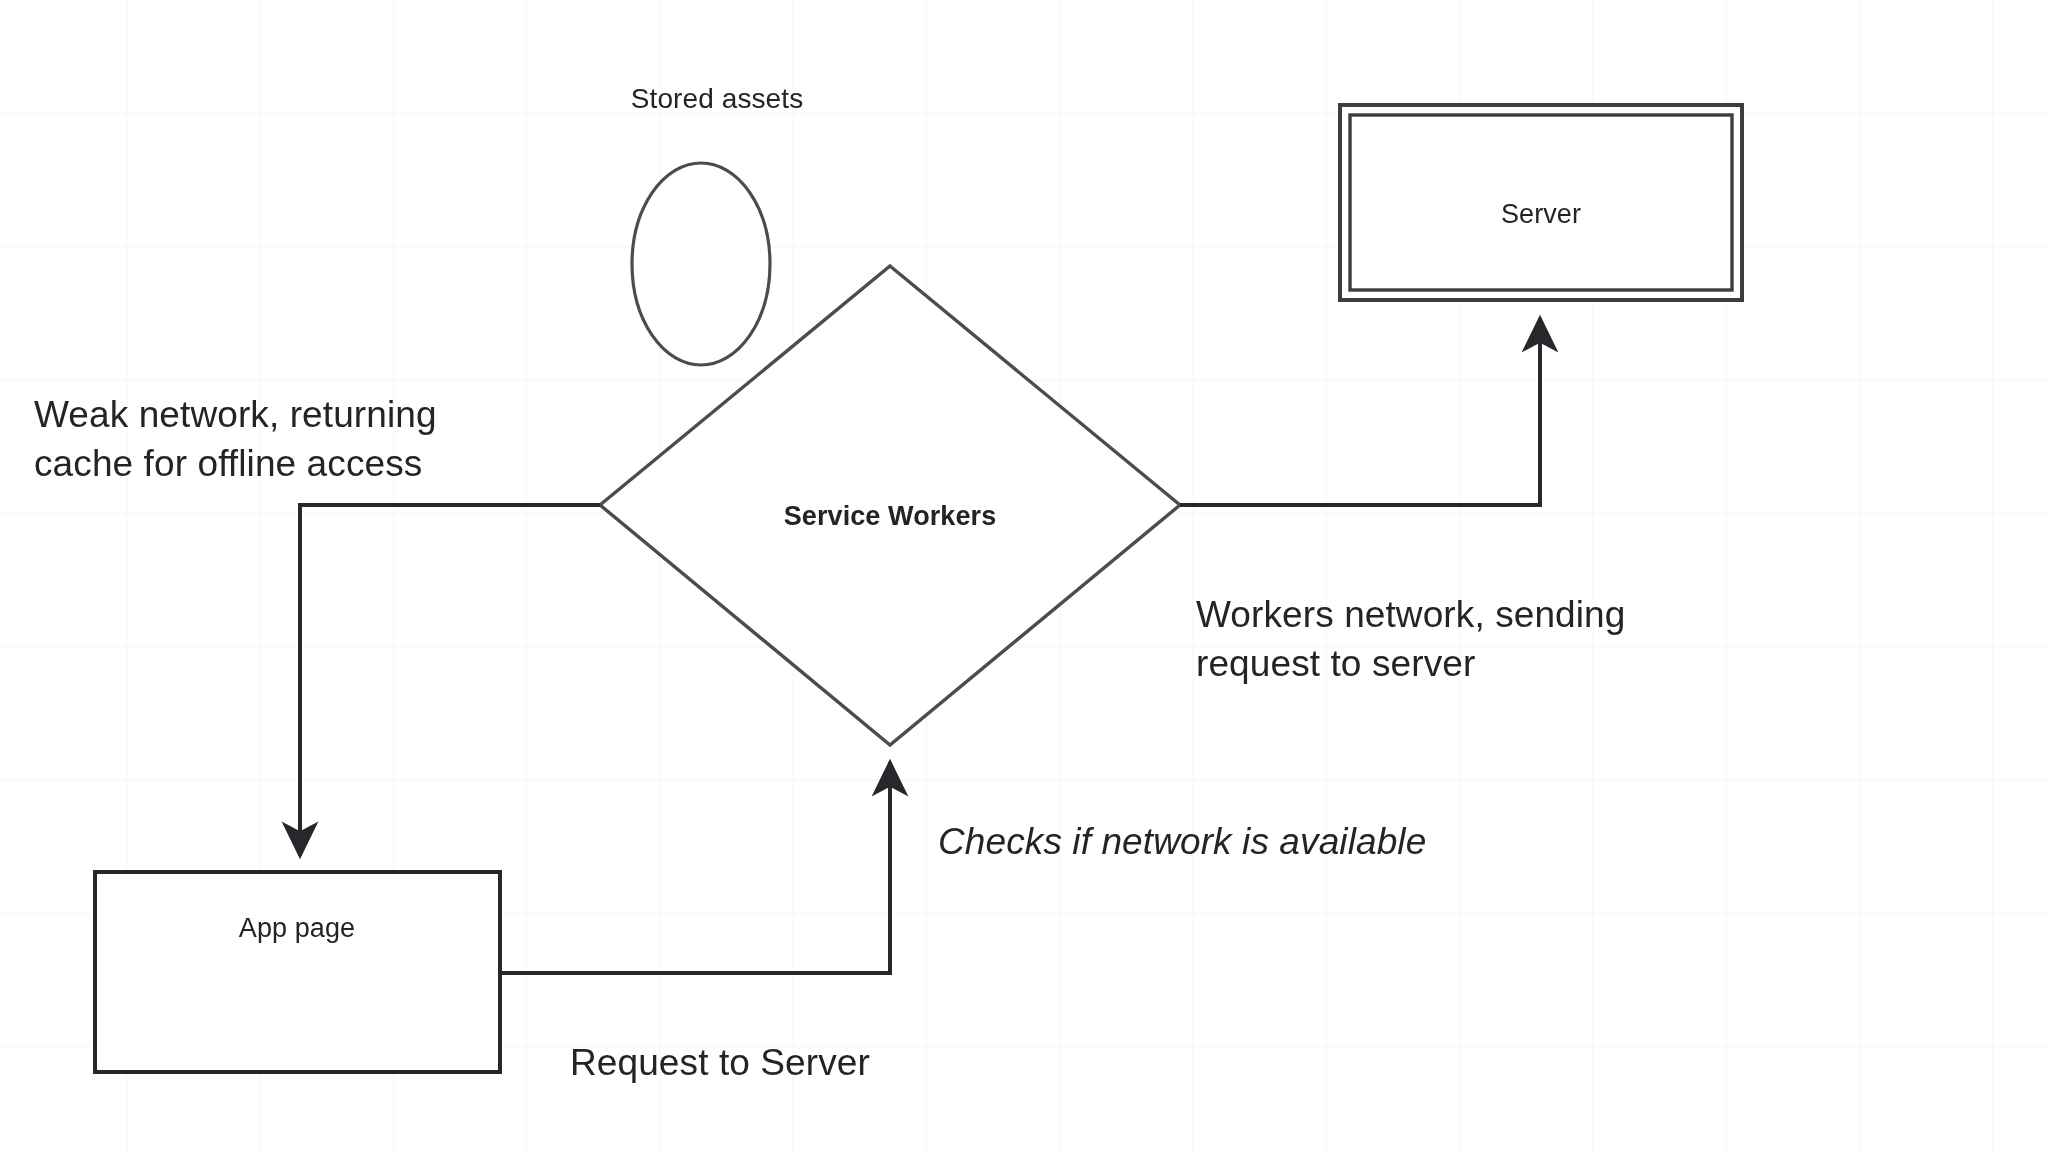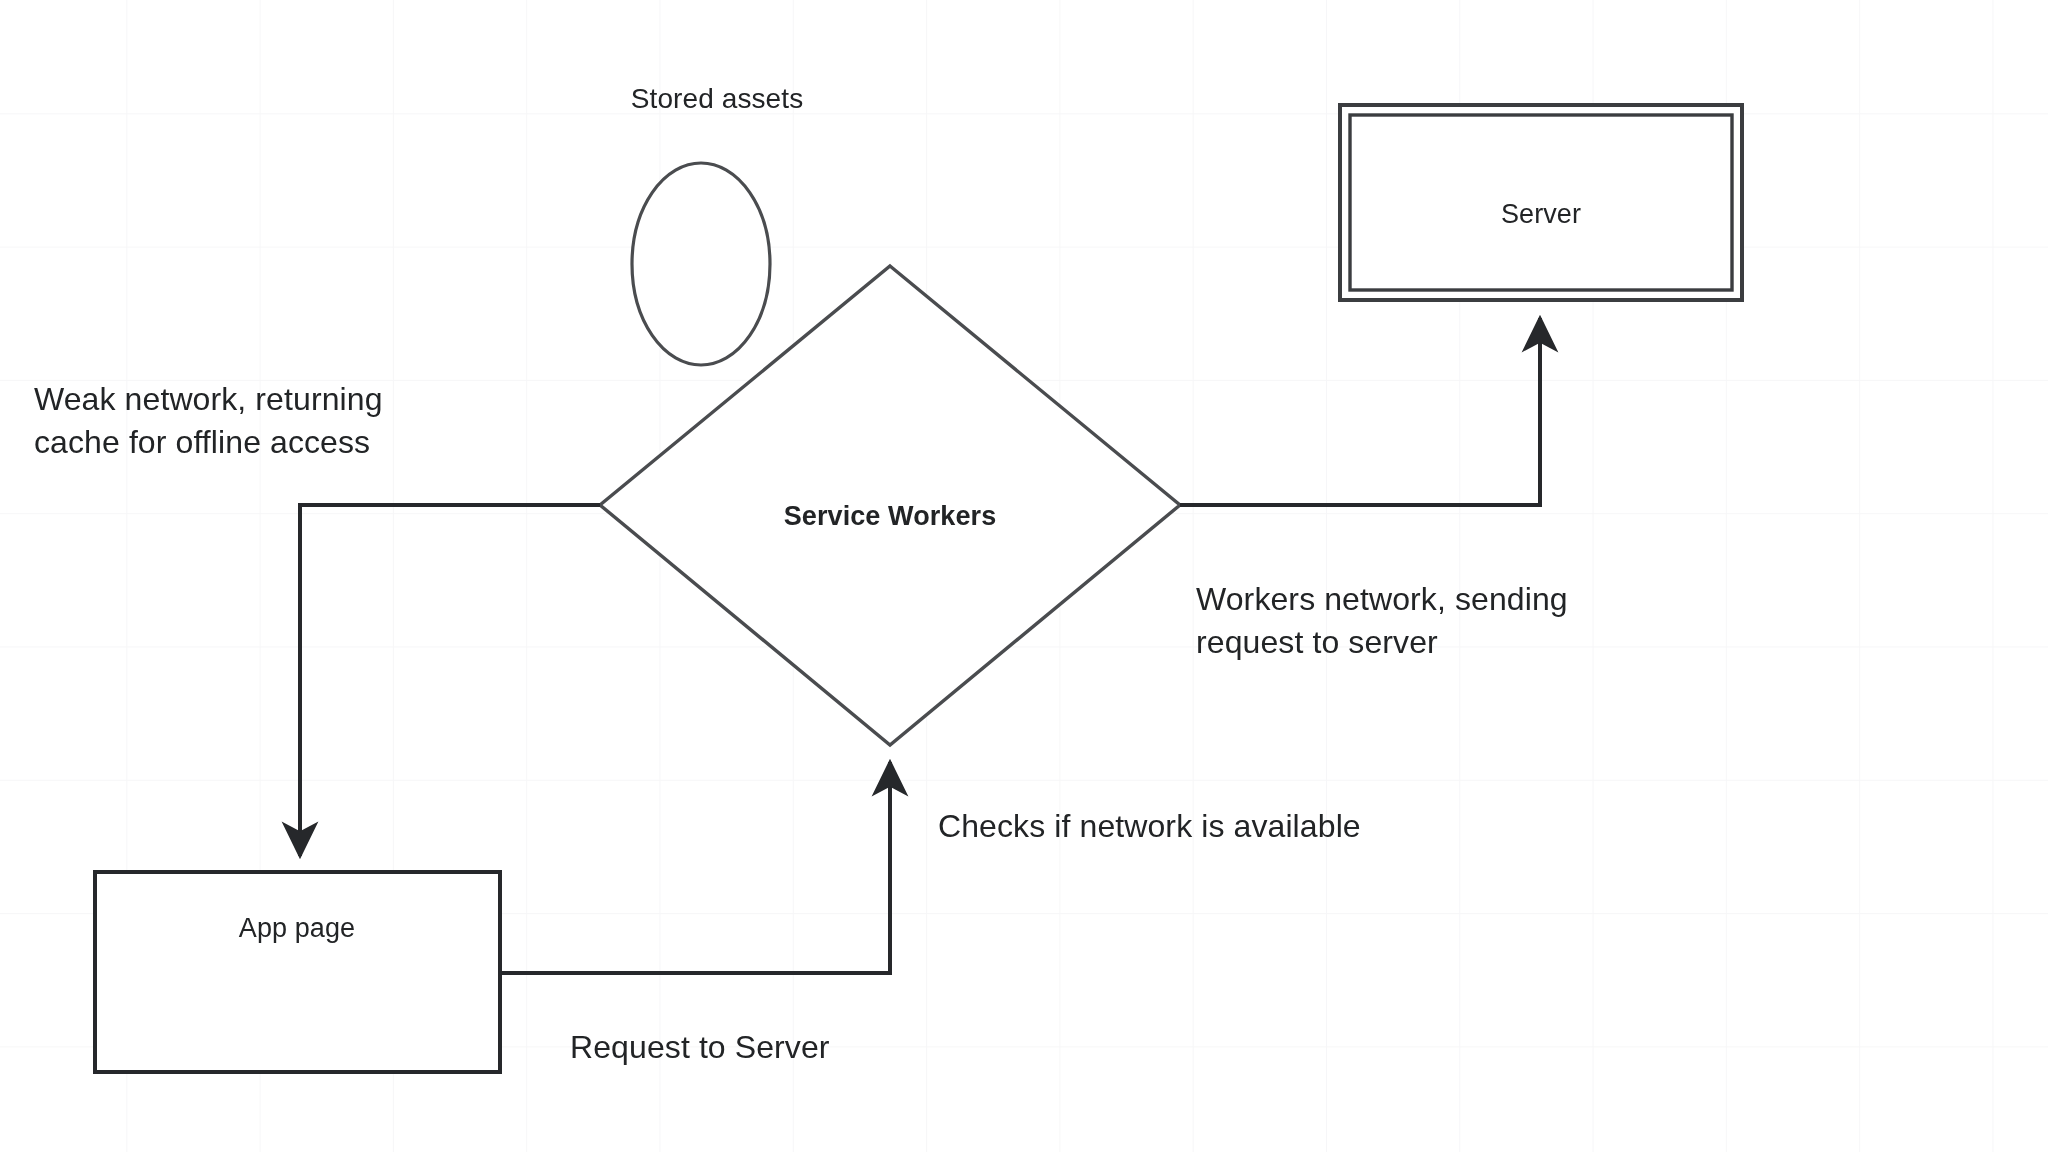--- a/index.html
+++ b/index.html
@@ -42,21 +42,22 @@
     font-family: "Liberation Sans", sans-serif;
     white-space: pre;
     line-height: 1.33;
     letter-spacing: 0.1px;
   }
   .lbl-node {
     font-size: 27px;
     text-align: center;
   }
   .lbl-edge {
-    font-size: 32px;
+    font-size: 37px;
+    margin-top: 12px;
   }
   .lbl-title {
     font-size: 28px;
     text-align: center;
   }
   .ctr {
     transform: translate(-50%, -50%);
   }
   .ctr-x {
     transform: translateX(-50%);
@@ -96,16 +97,16 @@
   <div class="lbl lbl-node ctr" style="left:890px; top:517px;font-weight:bold;">Service Workers</div>
 
   <div class="lbl lbl-node ctr" style="left:1541px; top:199px;margin-top:16px;">Server</div>
 
   <div class="lbl lbl-node ctr" style="left:297px; top:929px;">App page</div>
 
   <div class="lbl lbl-edge" style="left:34px; top:378px;"><span>Weak network, returning</span><br><span>cache for offline access</span></div>
 
   <div class="lbl lbl-edge" style="left:1196px; top:578px;"><span>Workers network, sending</span><br><span>request to server</span></div>
 
-  <div class="lbl lbl-edge" style="left:938px; top:805px;">Checks if network is available</div>
+  <div class="lbl lbl-edge" style="left:938px; top:805px;font-style:italic;">Checks if network is available</div>
 
   <div class="lbl lbl-edge" style="left:570px; top:1026px;">Request to Server</div>
 </div>
 
 </body></html>

